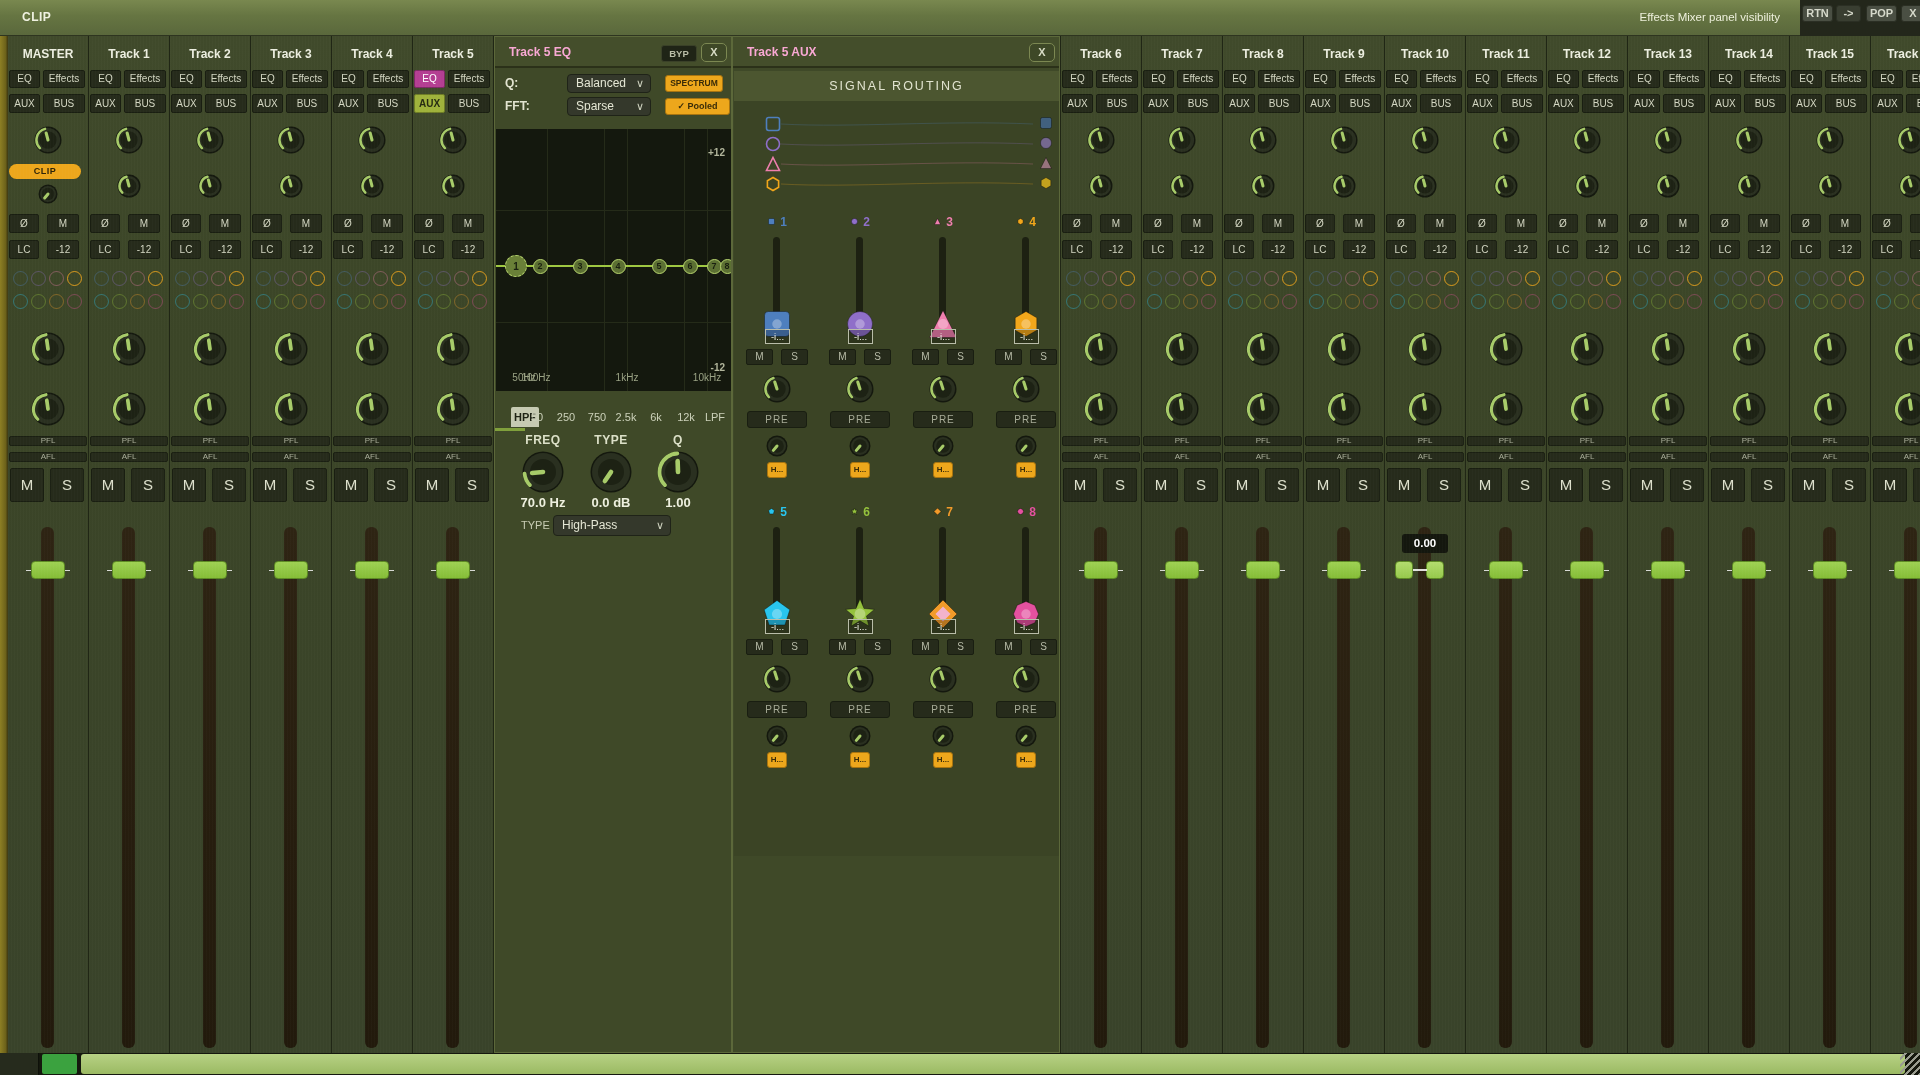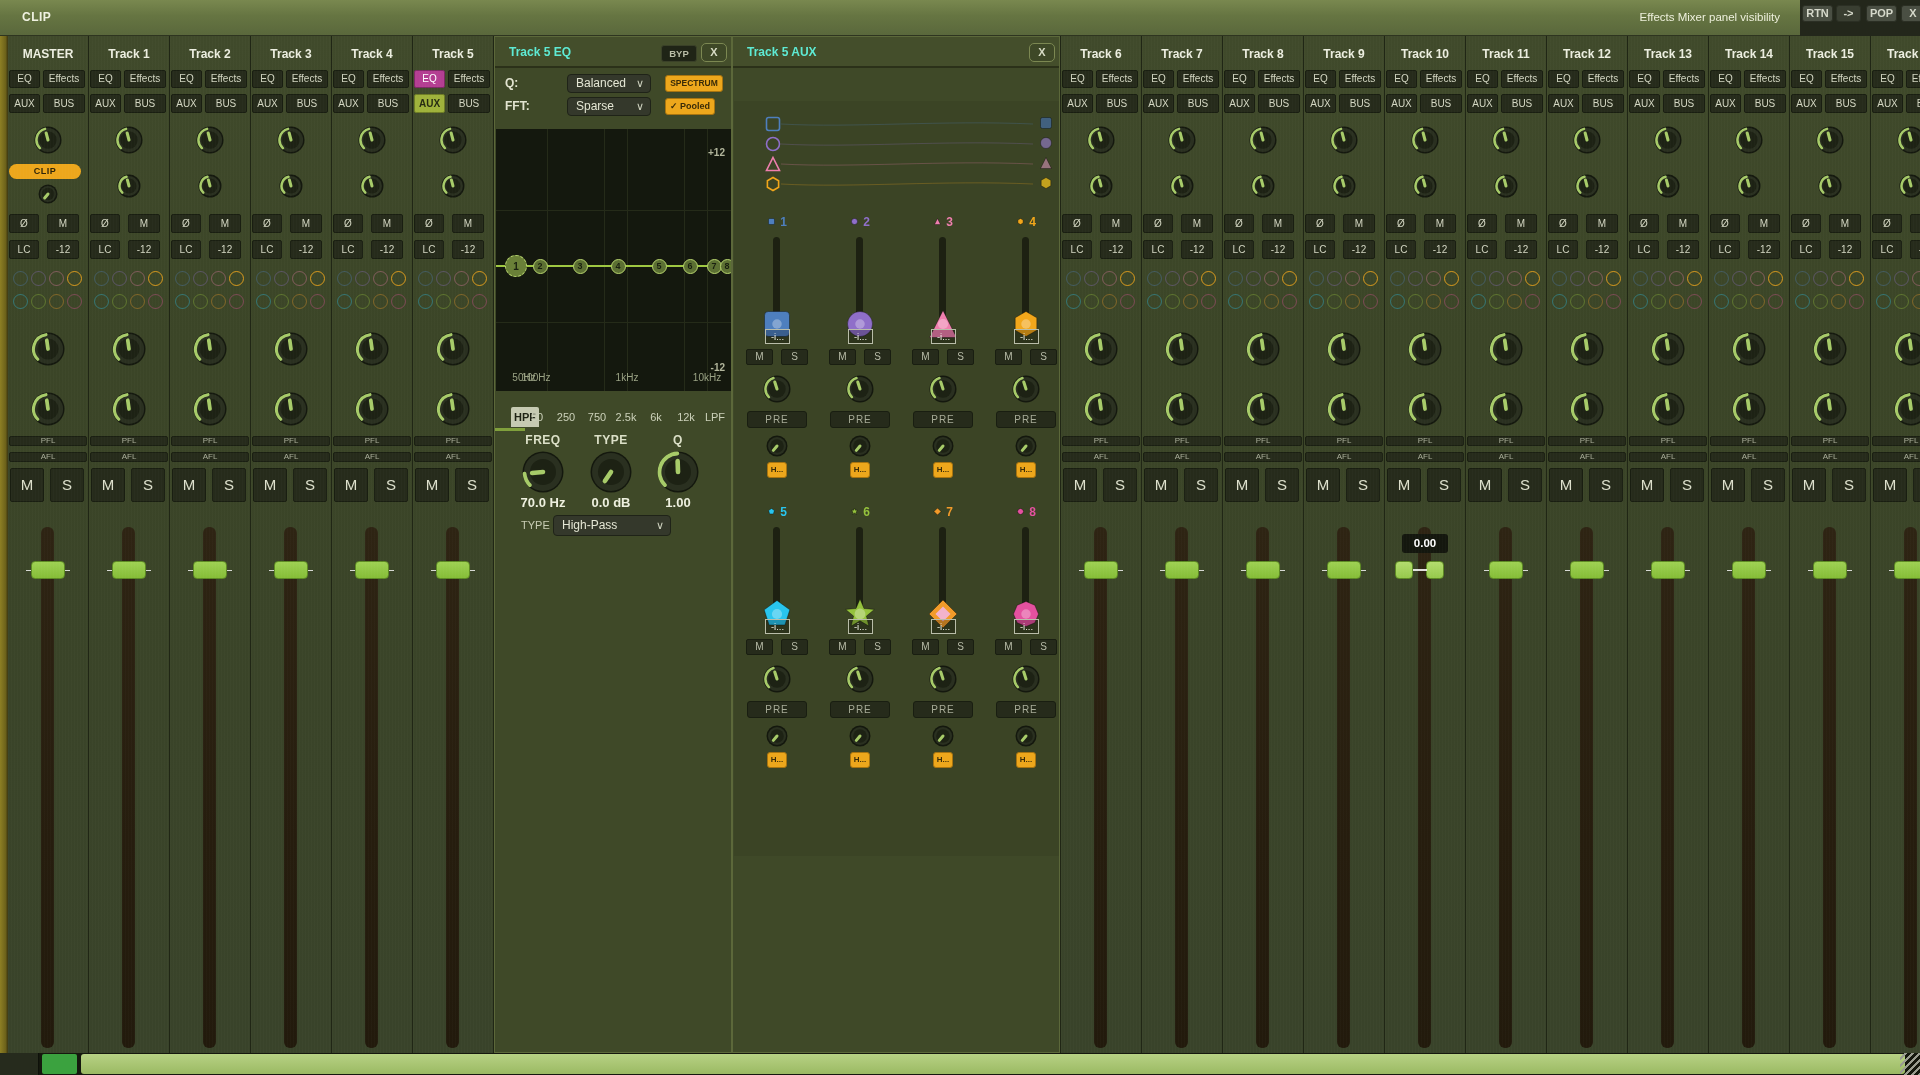--- a/index.html
+++ b/index.html
@@ -66,21 +66,21 @@
     background:rgba(255,255,255,.85); }
   .ftip { position:absolute; left:17px; top:498px; width:46px; height:19px; background:#14170e;
     border-radius:3px; color:#ffffff; font-size:11.5px; font-weight:bold; text-align:center;
     line-height:19px; }
 
   
   .panel { position:relative; height:1017px; background:#3f4928; border:1px solid #5c683a; }
   .panel .phead { position:absolute; left:0; top:0; width:100%; height:31px; background:#444e2b;
     border-bottom:2px solid #2b3119; }
   .panel .ptitle { position:absolute; left:14px; top:8px; font-size:12px; font-weight:bold;
-    color:#5eead4; }
+    color:#f9a8d4; }
   .xbtn { position:absolute; top:6px; width:26px; height:19px; background:#3e4827;
     border:1px solid #7c8852; border-radius:5px; color:#d8dcc6; font-size:11px; font-weight:bold;
     text-align:center; line-height:17px; }
   #eq-panel { width:238px; }
   #aux-panel { width:328px; }
 
   .dd { position:absolute; background:#34382b; border:1px solid #1f2318; border-radius:4px;
     color:#e4e6d4; font-size:12px; line-height:17px; padding-left:8px; }
   .dd .chev { position:absolute; right:6px; top:0; color:#cfd3c0; font-size:11px; }
   .obtn { position:absolute; background:#eda71c; border:1px solid #a87410; border-radius:3px;
@@ -567,21 +567,21 @@
     <div class="eq-lab" style="left:10px;top:39px">Q:</div>
     <div class="dd" style="left:72px;top:37px;width:84px;height:19px">
       <span>Balanced</span><span class="chev">∨</span>
     </div>
     <div class="obtn" style="left:170px;top:38px;width:58px;height:17px;font-size:8.5px;line-height:15px">SPECTRUM</div>
 
     <div class="eq-lab" style="left:10px;top:62px">FFT:</div>
     <div class="dd" style="left:72px;top:60px;width:84px;height:19px">
       <span>Sparse</span><span class="chev">∨</span>
     </div>
-    <div class="obtn" style="left:170px;top:61px;width:50px;height:17px;font-size:9px;line-height:15px">✓ Pooled</div>
+    <div class="obtn" style="left:170px;top:61px;width:65px;height:17px;font-size:9px;line-height:15px">✓ Pooled</div>
 
     <div id="eq-graph">
         <div class="gv" style="left:51px"></div>
         <div class="gv" style="left:108px"></div>
         <div class="gv" style="left:131px"></div>
         <div class="gv" style="left:188px"></div>
         <div class="gv" style="left:211px"></div>
         <div class="gh" style="top:81px"></div>
         <div class="gh" style="top:193px"></div>
         <div class="ylab" style="top:18px">+12</div>
@@ -652,20 +652,21 @@
     <div class="eq-lab" style="left:26px;top:482px;font-size:11px;font-weight:normal;color:#c8ccb4">TYPE</div>
     <div class="dd" style="left:58px;top:478px;width:118px;height:21px;line-height:19px">
       <span>High-Pass</span><span class="chev">∨</span>
     </div>
   </section>
 
   <section class="panel" id="aux-panel">
     <div class="phead"></div>
     <div class="ptitle">Track 5 AUX</div>
     <div class="xbtn" style="left:296px">X</div>
+    <div id="aux-routing-head">SIGNAL ROUTING</div>
     <div id="aux-body"></div>
     <div id="routing">
         <svg width="328" height="100" viewBox="0 0 328 100" style="position:absolute;left:0;top:0">
           <path d="M48 23 C 120 27, 210 19, 300 23" stroke="#4e7fbe" stroke-opacity="0.25" fill="none" stroke-width="1"></path>
           <path d="M48 43 C 120 47, 210 39, 300 43" stroke="#8f6fc9" stroke-opacity="0.25" fill="none" stroke-width="1"></path>
           <path d="M48 63 C 120 67, 210 59, 300 63" stroke="#ef7fae" stroke-opacity="0.25" fill="none" stroke-width="1"></path>
           <path d="M48 83 C 120 87, 210 79, 300 83" stroke="#f2a71b" stroke-opacity="0.25" fill="none" stroke-width="1"></path>
         </svg>
         <div class="ric" style="left:32px;top:15px"><svg width="16" height="16" viewBox="0 0 16 16">
             <rect x="1.5" y="1.5" width="13" height="13" rx="2.24" fill="none" stroke="#4e7fbe" stroke-width="1.6"></rect>

